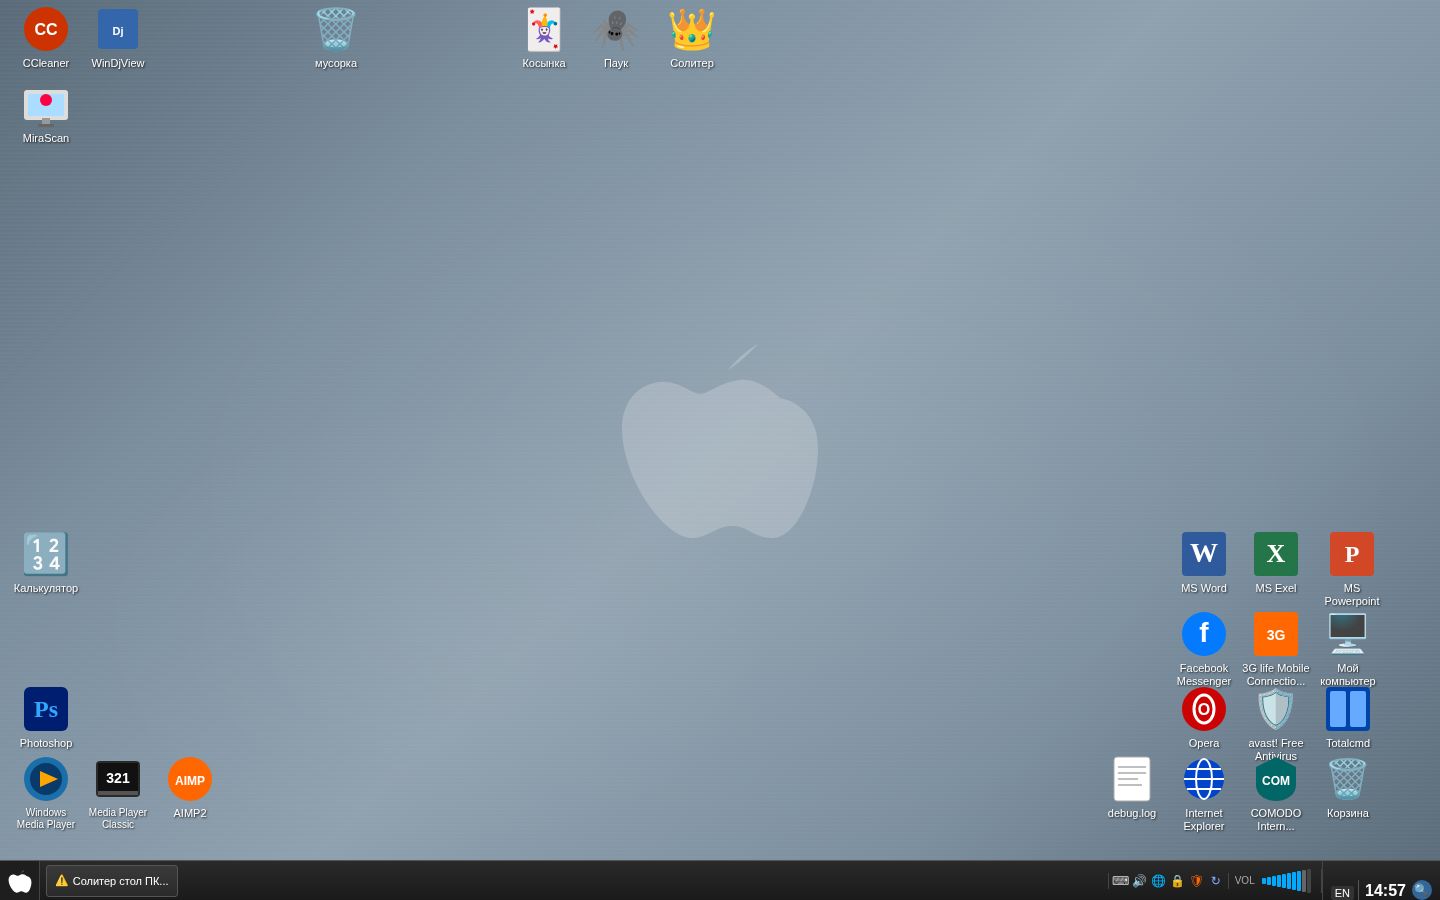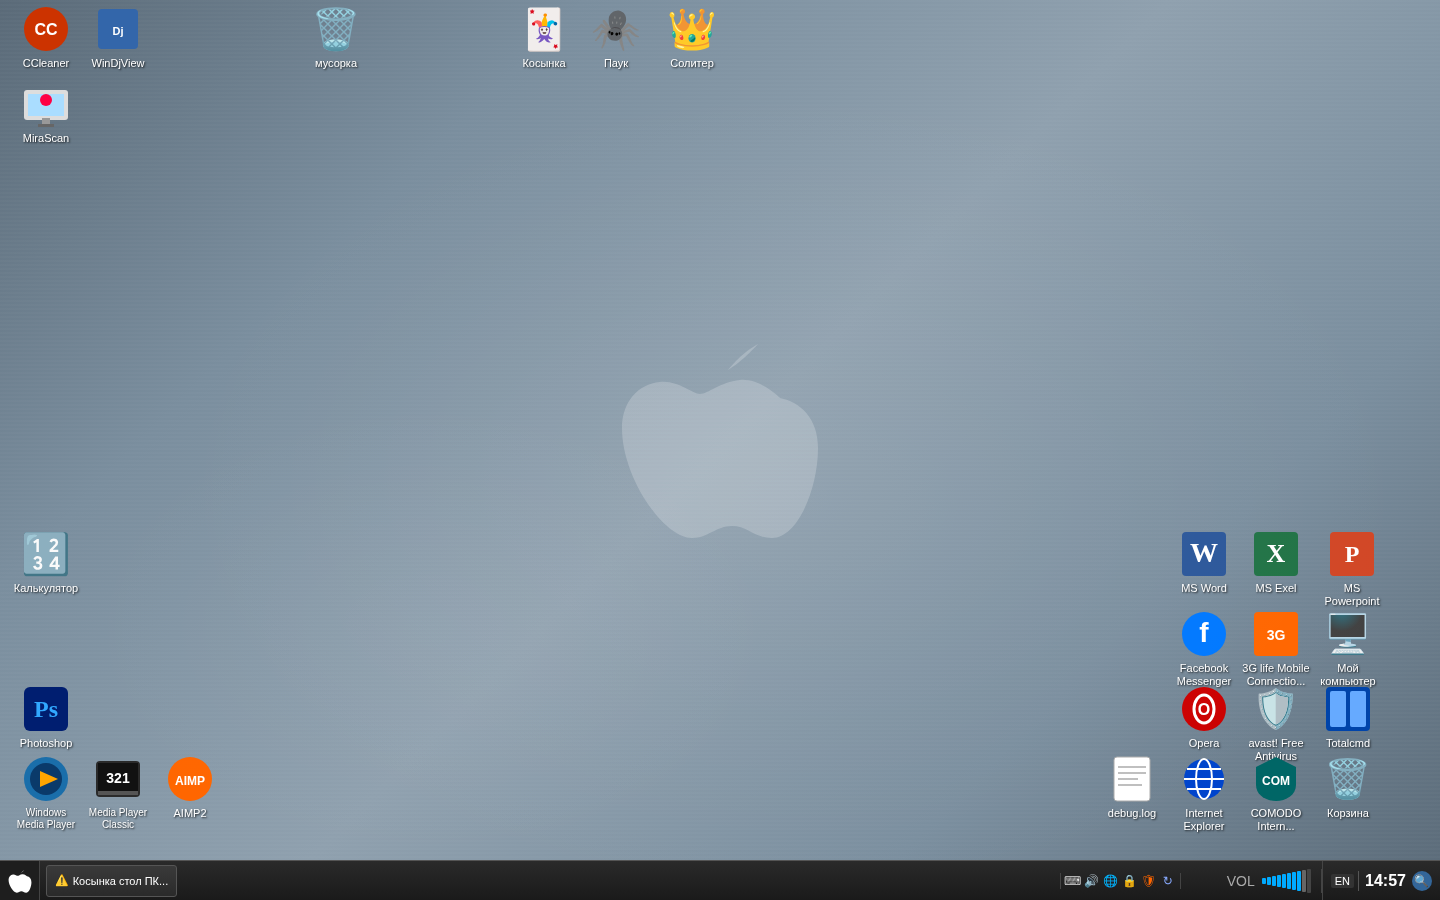--- a/index.html
+++ b/index.html
@@ -129,21 +129,21 @@
       display: flex;
       align-items: center;
       gap: 4px;
       cursor: pointer;
       color: white;
       font-size: 11px;
     }
 
     .taskbar-tray {
       display: flex;
-      align-items: center;
+      align-items: flex-end;
       padding: 0 8px;
       gap: 4px;
       height: 100%;
       border-left: 1px solid #444;
     }
 
     .tray-clock {
       color: white;
       font-size: 11px;
       text-align: center;
@@ -434,36 +434,36 @@
     <div class="taskbar-start">
       <svg width="24" height="28" viewBox="0 0 200 240" fill="white">
         <path d="M160,80 C160,80 140,60 120,62 C100,64 88,76 80,76 C72,76 58,62 40,64 C18,66 2,84 2,110 C2,160 44,220 72,220 C88,220 96,208 112,208 C128,208 134,220 152,220 C178,220 198,170 198,130 C198,100 180,84 160,80 Z"></path>
         <path d="M108,52 C108,52 120,36 138,26 C138,26 124,42 108,52 Z"></path>
       </svg>
     </div>
 
     <div class="taskbar-programs">
       <div class="taskbar-program">
         <span>⚠️</span>
-        <span>Косынка стол ПК...</span>
+        <span>Солитер стол ПК...</span>
       </div>
     </div>
 
     <div class="notif-area">
 
       <div class="tray-small-icon" style="color:#ddd;">⌨</div>
       <div class="tray-small-icon" style="color:#66aaff;">🔊</div>
       <div class="tray-small-icon" style="color:#66dd66;">🌐</div>
       <div class="tray-small-icon" style="color:#ffaa00;">🔒</div>
       <div class="tray-small-icon" style="color:#ff6600;">🛡</div>
       <div class="tray-small-icon" style="color:#88aaff;">↻</div>
     </div>
 
     <div style="display:flex;align-items:center;padding:0 6px;border-right:1px solid #444;">
-      <div style="color:#aaa;font-size:14px;margin-right:3px;margin-left:40px;">VOL</div>
+      <div style="color:#aaa;font-size:10px;margin-right:3px;">VOL</div>
       <div class="volume-bar">
         <div class="vol-seg" style="height:6px;"></div>
         <div class="vol-seg" style="height:8px;"></div>
         <div class="vol-seg" style="height:10px;"></div>
         <div class="vol-seg" style="height:12px;"></div>
         <div class="vol-seg" style="height:14px;"></div>
         <div class="vol-seg" style="height:16px;"></div>
         <div class="vol-seg" style="height:18px;"></div>
         <div class="vol-seg" style="height:20px;"></div>
         <div class="vol-seg" style="height:22px;background:#666;"></div>

